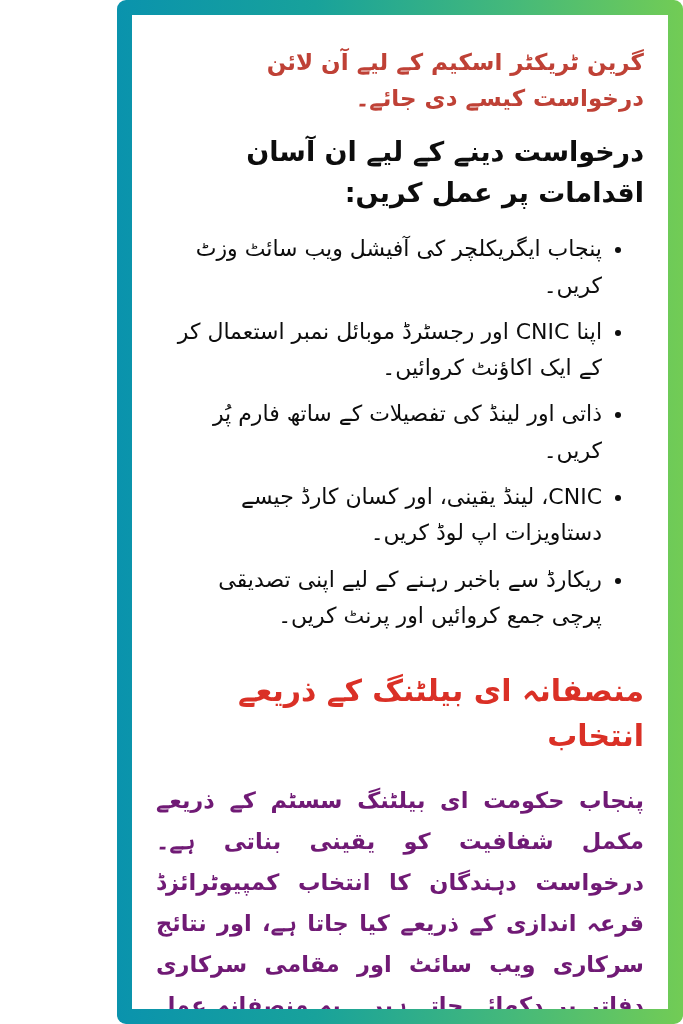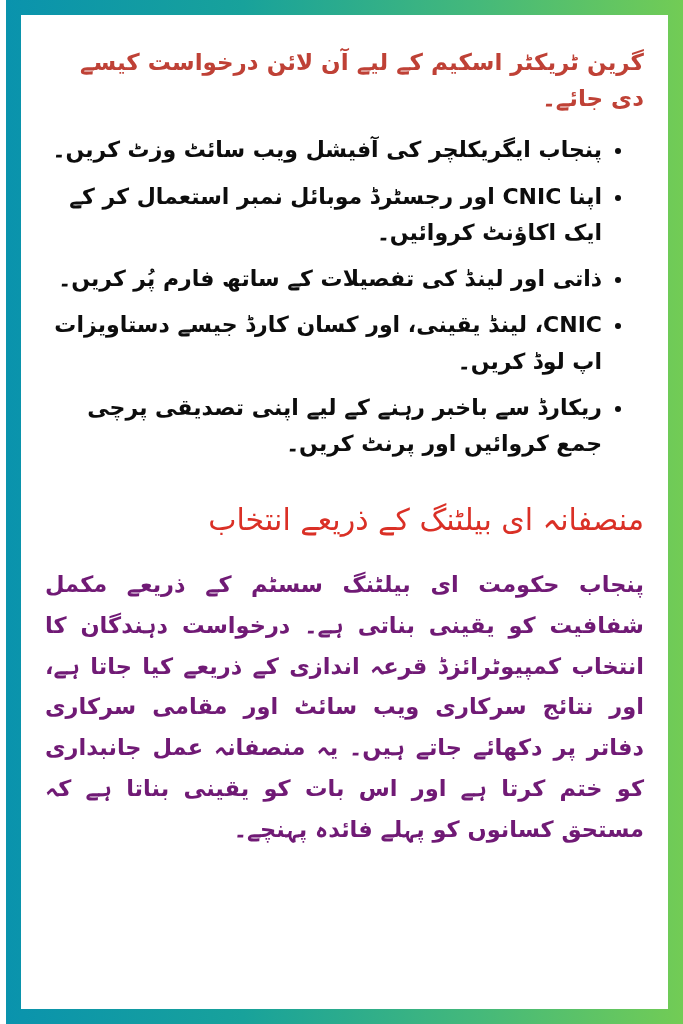--- a/index.html
+++ b/index.html
@@ -2,24 +2,25 @@
 <html lang="ur" dir="rtl"><head>
 <meta charset="utf-8">
 <style>
   * { margin: 0; padding: 0; box-sizing: border-box; }
   html, body {
     width: 683px;
     height: 1024px;
     font-family: "DejaVu Sans", sans-serif;
   }
   .frame {
-    width: 677px;
+    width: 566px;
     height: 1024px;
     background: linear-gradient(90deg, #0a93ad 0%, #18a29b 35%, #45b97a 70%, #72cc55 100%);
     padding: 15px;
+    border-radius: 9px;
   }
   .sheet {
     width: 100%;
     height: 100%;
     background: #ffffff;
     padding: 22px 24px 20px 24px;
     direction: rtl;
     overflow: hidden;
   }
   .main-title {
@@ -41,32 +42,32 @@
     margin-bottom: 18px;
   }
   ul.steps {
     list-style: disc;
     padding-right: 42px;
     margin-left: 6px;
     color: #0d0d0d;
   }
   ul.steps li {
     font-size: 22px;
-    font-weight: bold;
+    font-weight: normal;
     line-height: 1.65;
     margin-bottom: 10px;
     text-align: right;
   }
   ul.steps li::marker {
     font-size: 20px;
   }
   .section-heading {
     color: #da3026;
     font-size: 30px;
-    font-weight: normal;
+    font-weight: bold;
     text-align: right;
     line-height: 1.5;
     margin-top: 34px;
     margin-bottom: 22px;
     padding-left: 10px;
   }
   .body-paragraph {
     color: #701a75;
     font-size: 22.5px;
     font-weight: bold;
@@ -76,20 +77,21 @@
   }
 </style>
 </head>
 <body>
 
 <div class="frame">
   <div class="sheet">
 
     <h1 class="main-title">گرین ٹریکٹر اسکیم کے لیے آن لائن درخواست کیسے دی جائے۔</h1>
 
+    <h2 class="steps-heading">درخواست دینے کے لیے ان آسان اقدامات پر عمل کریں:</h2>
 
     <ul class="steps">
       <li>پنجاب ایگریکلچر کی آفیشل ویب سائٹ وزٹ کریں۔</li>
       <li>اپنا CNIC اور رجسٹرڈ موبائل نمبر استعمال کر کے ایک اکاؤنٹ کروائیں۔</li>
       <li>ذاتی اور لینڈ کی تفصیلات کے ساتھ فارم پُر کریں۔</li>
       <li>CNIC، لینڈ یقینی، اور کسان کارڈ جیسے دستاویزات اپ لوڈ کریں۔</li>
       <li>ریکارڈ سے باخبر رہنے کے لیے اپنی تصدیقی پرچی جمع کروائیں اور پرنٹ کریں۔</li>
     </ul>
 
     <h2 class="section-heading">منصفانہ ای بیلٹنگ کے ذریعے انتخاب</h2>

